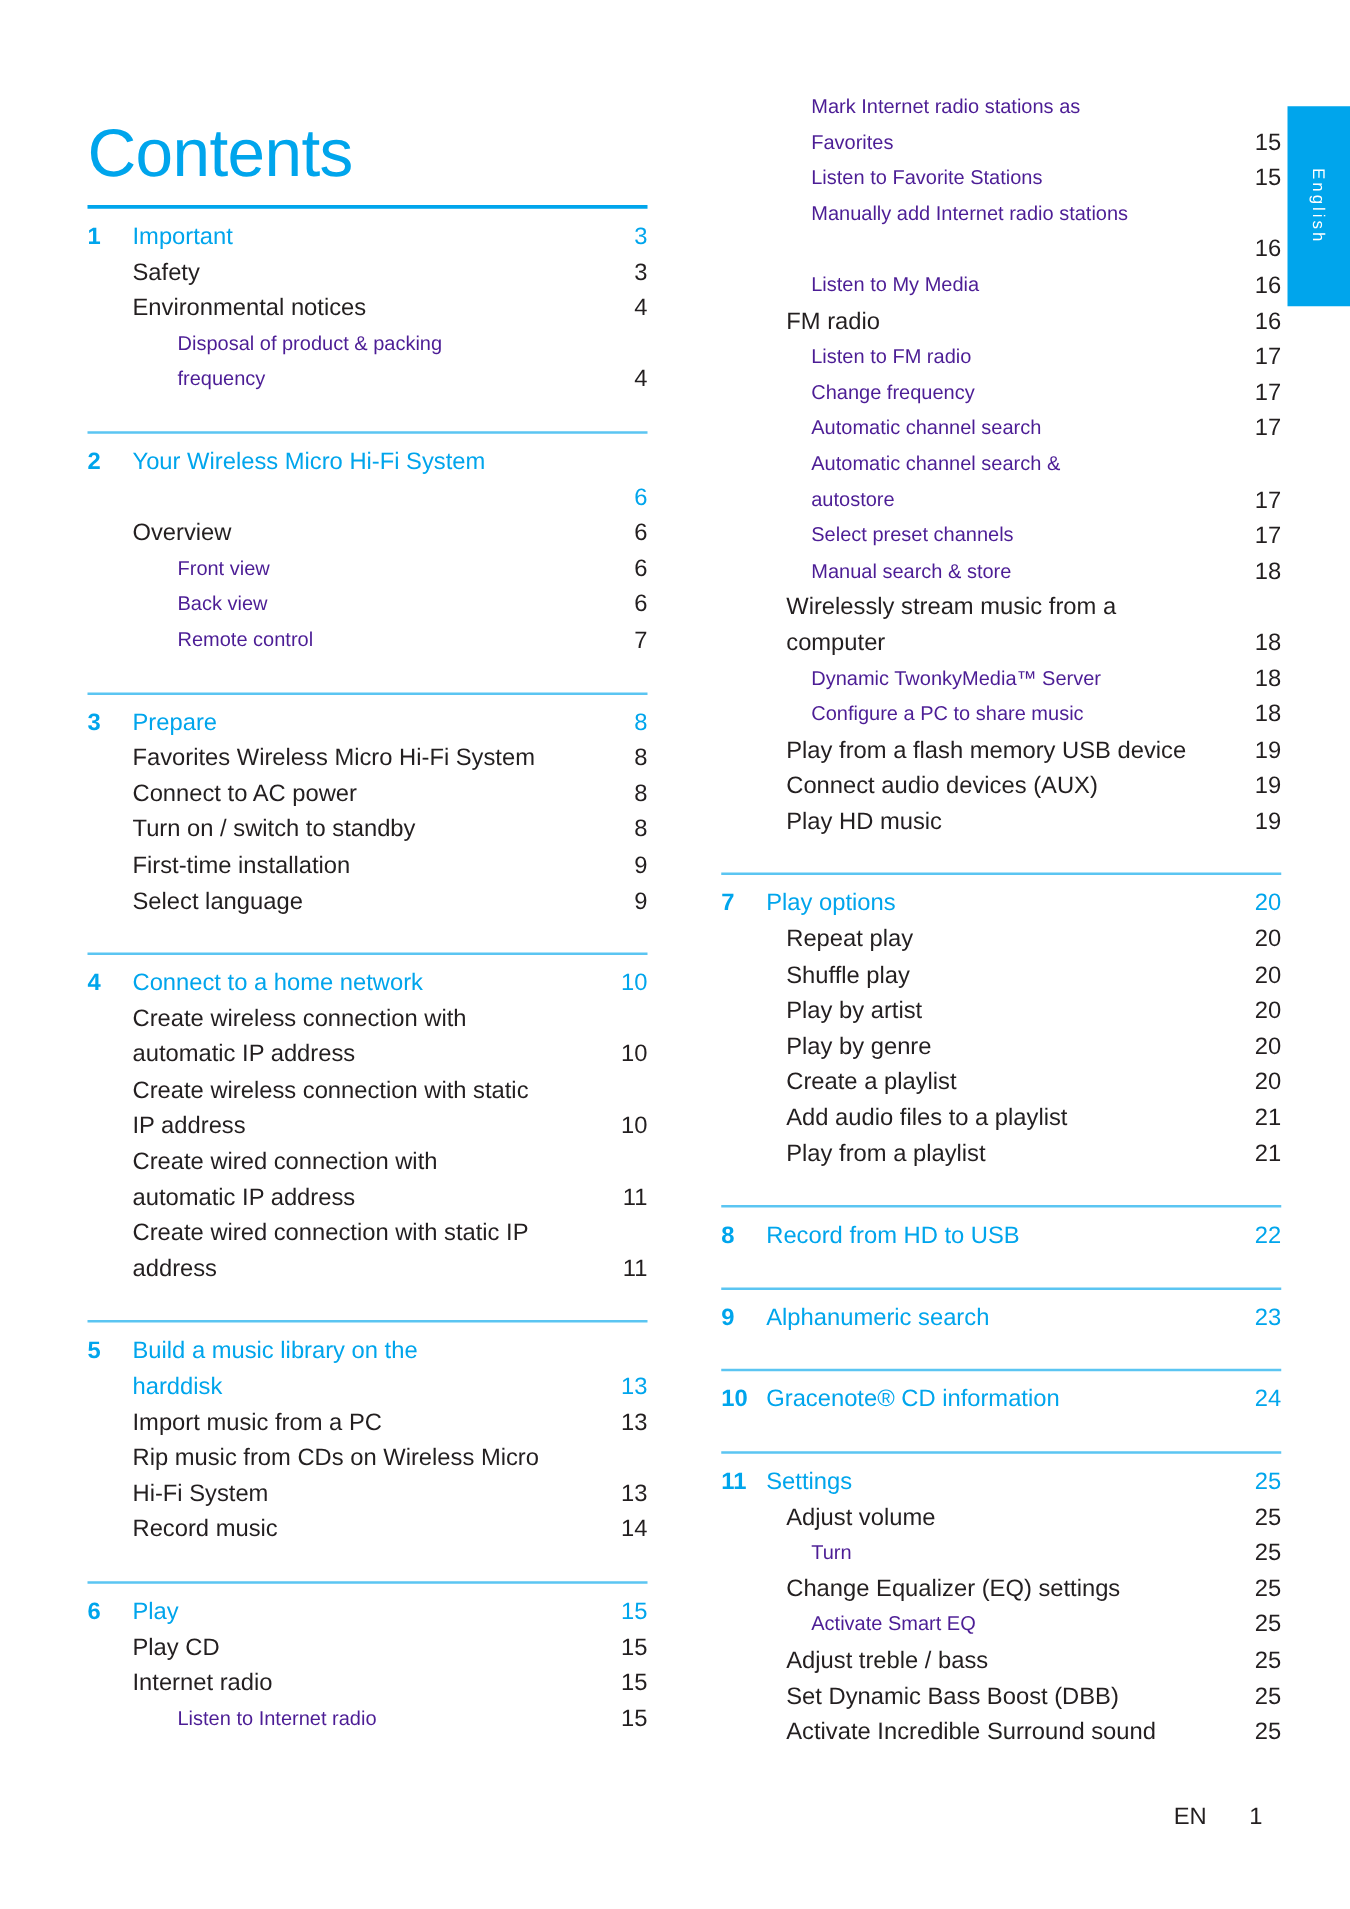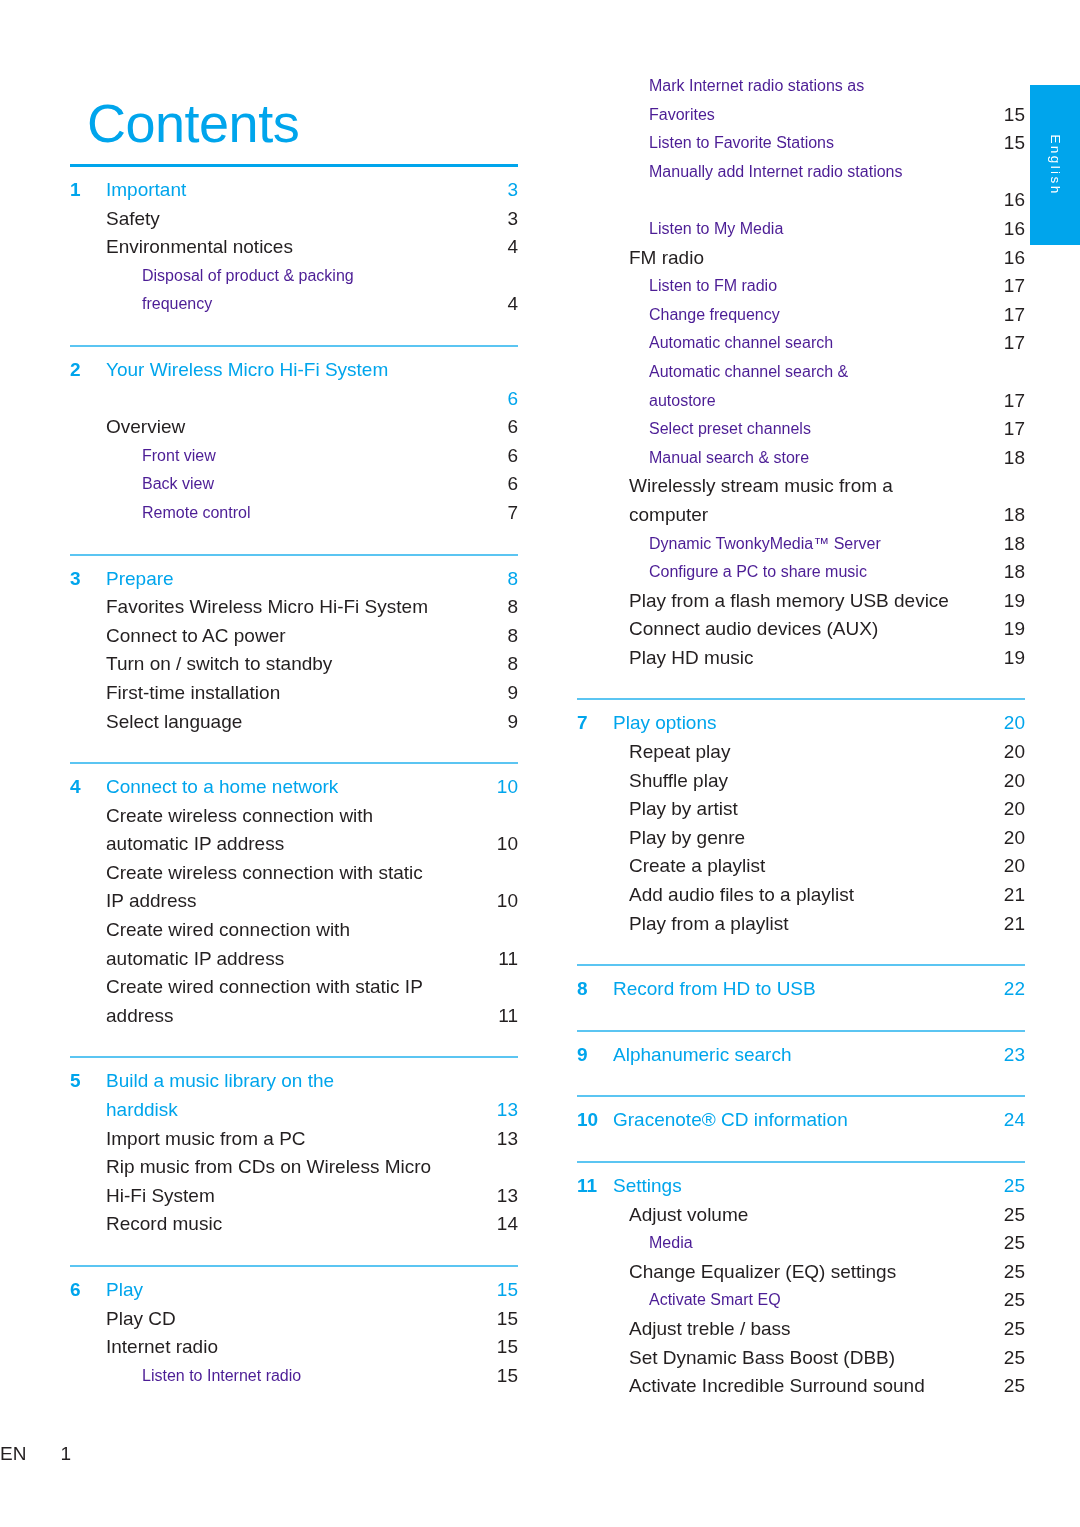--- a/index.html
+++ b/index.html
@@ -38,21 +38,21 @@
     white-space: nowrap;
     color: #ffffff;
     font-size: 13.5px;
     letter-spacing: 2.4px;
     font-weight: 400;
   }
 
   
   .page-title {
     position: absolute;
-    left: 87px;
+    left: 70px;
     top: 60px;
     font-size: 54px;
     color: #00a5ec;
     font-weight: 400;
     letter-spacing: -0.5px;
     line-height: 1;
   }
 
   
   .col {
@@ -135,20 +135,21 @@
   
   .wrap2 { padding-left: 14px; }
 
   
   .footer {
     position: absolute;
     left: 0;
     top: 1443px;
     width: 1010px;
     display: flex;
+    justify-content: flex-end;
     align-items: baseline;
     font-size: 19px;
     color: #231f20;
   }
   .footer .en { margin-right: 34px; }
 </style>
 </head>
 <body>
 
 <div class="page">
@@ -529,21 +530,21 @@
         <span class="title-cell">Settings</span>
         <span class="pg">25</span>
       </div>
       <div class="row lvl1">
         <span class="spacer-num"></span>
         <span class="title-cell">Adjust volume</span>
         <span class="pg">25</span>
       </div>
       <div class="row lvl2">
         <span class="spacer-num"></span>
-        <span class="title-cell">Media</span>
+        <span class="title-cell">Turn</span>
         <span class="pg">25</span>
       </div>
       <div class="row lvl1">
         <span class="spacer-num"></span>
         <span class="title-cell">Change Equalizer (EQ) settings</span>
         <span class="pg">25</span>
       </div>
       <div class="row lvl2">
         <span class="spacer-num"></span>
         <span class="title-cell">Activate Smart EQ</span>

